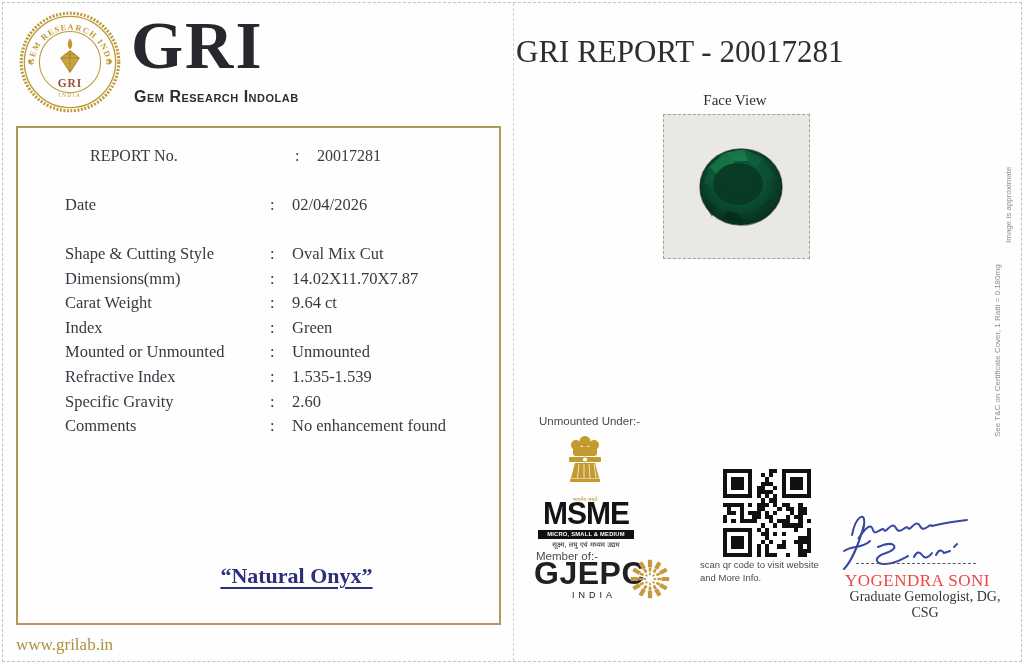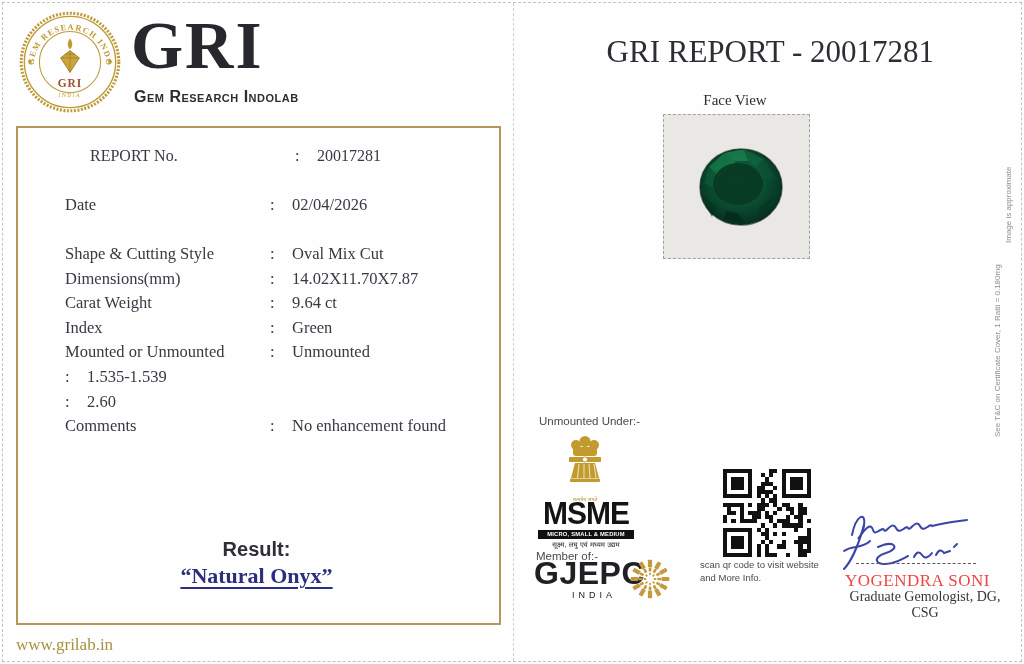--- a/index.html
+++ b/index.html
@@ -18,25 +18,25 @@
   .gold-box{left:16px;top:126px;width:481px;height:495px;border:2px solid #b3985a;background:transparent;}
 
   .f-row{position:absolute;left:65px;display:flex;font-size:16.5px;line-height:1;color:#383943;}
   .f-label{width:205px;}
   .f-colon{width:22px;}
   .f-bold{font-weight:normal;font-size:16px;margin-left:25px;}
 
   .result-label{left:16px;top:538px;width:481px;text-align:center;font-family:"Liberation Sans",sans-serif;
                 font-weight:bold;font-size:20px;color:#2e2e34;}
   .result-value{left:16px;top:563px;width:481px;text-align:center;font-weight:bold;font-size:22px;
-                color:#2b2f7e;text-decoration:underline;text-underline-offset:4px;text-decoration-thickness:2px;}
+                color:#2b2f7e;text-decoration:underline;text-underline-offset:4px;text-decoration-thickness:2px;padding-left:40px;}
   .website{left:16px;top:635px;width:481px;text-align:left;font-size:17px;color:#a8923d;}
 
   
-  .report-title{left:544px;top:36px;width:390px;text-align:right;font-size:31px;color:#2d2d33;line-height:1;}
+  .report-title{left:516px;top:36px;width:390px;text-align:left;font-size:31px;color:#2d2d33;line-height:1;}
   .face-view{left:660px;top:92px;width:150px;text-align:center;font-size:15px;color:#2d2d33;}
   .gem-box{left:663px;top:114px;width:145px;height:143px;background:#eae8e4;border:1px dashed #a5a09a;}
 
   .small-sans{font-family:"Liberation Sans",sans-serif;}
   .reg-under{left:539px;top:415px;font-size:11.5px;color:#4a4a4a;}
   .member-of{left:536px;top:550px;font-size:11.5px;color:#4a4a4a;}
   .msme-name{left:538px;top:499px;width:96px;text-align:center;font-family:"Liberation Sans",sans-serif;
              font-weight:900;font-size:30px;line-height:1;letter-spacing:-1px;color:#141414;transform:scaleY(1.05);}
   .msme-bar{left:538px;top:530px;width:96px;height:9px;background:#101010;color:#ffffff;
             font-family:"Liberation Sans",sans-serif;font-weight:bold;font-size:5.8px;line-height:9px;
@@ -122,34 +122,35 @@
     <span class="f-label">Index</span>
     <span class="f-colon">:</span>
     <span class="f-value">Green</span>
   </div>
   <div class="f-row" style="top:344px">
     <span class="f-label">Mounted or Unmounted</span>
     <span class="f-colon">:</span>
     <span class="f-value">Unmounted</span>
   </div>
   <div class="f-row" style="top:369px">
+    <span class="f-label">Refractive Index</span>
     <span class="f-colon">:</span>
     <span class="f-value">1.535-1.539</span>
   </div>
   <div class="f-row" style="top:394px">
+    <span class="f-label">Specific Gravity</span>
     <span class="f-colon">:</span>
     <span class="f-value">2.60</span>
   </div>
   <div class="f-row" style="top:418px">
     <span class="f-label">Comments</span>
     <span class="f-colon">:</span>
     <span class="f-value">No enhancement found</span>
   </div>
 
-  <div class="abs result-label">Result:</div>
   <div class="abs result-value">“Natural Onyx”</div>
   <div class="abs website">www.grilab.in</div>
 
   <div class="abs report-title">GRI REPORT - 20017281</div>
   <div class="abs face-view">Face View</div>
 
   <div class="abs gem-box">
     <svg width="145" height="143" viewBox="0 0 145 143">
       <defs>
         <radialGradient id="gemg" cx="48%" cy="42%" r="65%">

